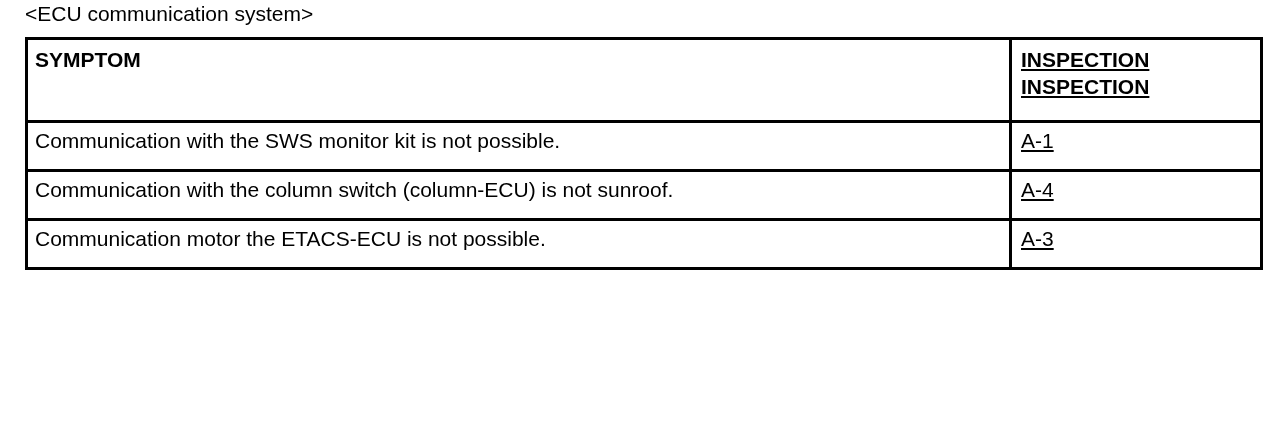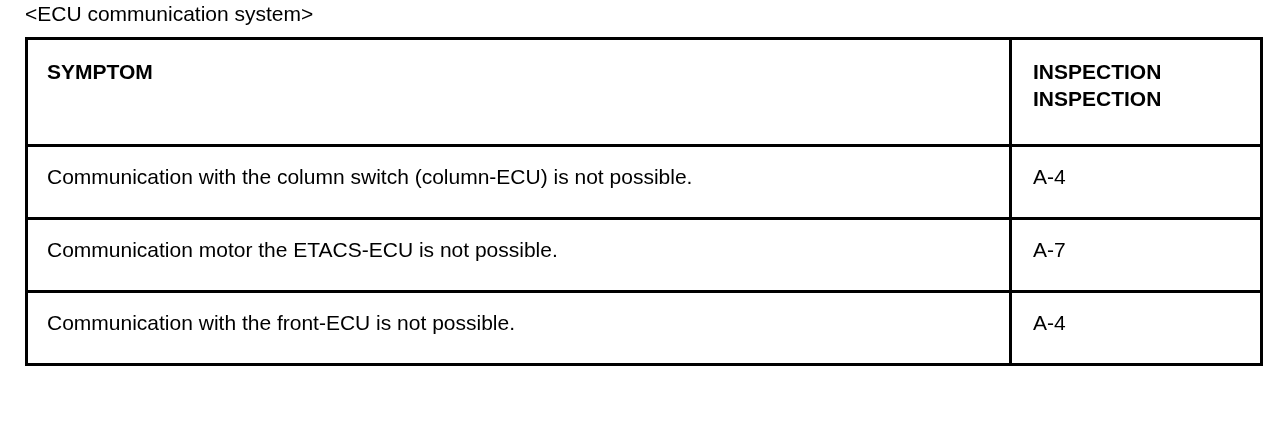--- a/index.html
+++ b/index.html
@@ -37,40 +37,40 @@
     width: 1235px;
     border-collapse: collapse;
     table-layout: fixed;
     background: #ffffff;
   }
   .dtc-table col.c-symptom { width: 984px; }
   .dtc-table col.c-proc { width: 251px; }
   .dtc-table th,
   .dtc-table td {
     border: 3px solid #000000;
-    padding: 12px;
+    padding: 0;
     vertical-align: top;
     text-align: left;
     color: #000000;
     background: #ffffff;
   }
   .cell-inner {
     padding: 4px 0 0 7px;
     font-size: 21px;
     line-height: 27px;
     font-weight: 400;
   }
   thead .cell-inner {
     font-weight: bold;
     padding-top: 6px;
   }
   .head-row th { height: 80px; }
   .body-row td { height: 46px; }
   .body-row.tall td { height: 77px; }
-  .proc .cell-inner { padding-left: 9px; }
+  .proc .cell-inner { padding-left: 9px; text-decoration: underline; }
 </style>
 </head>
 <body>
 
 <div id="page">
 
   <div class="section-title">&lt;ECU communication system&gt;</div>
 
   <table class="dtc-table">
     <colgroup>
@@ -86,38 +86,38 @@
           <div class="cell-inner">
             <div>INSPECTION</div>
             <div>INSPECTION</div>
           </div>
         </th>
       </tr>
     </thead>
     <tbody>
       <tr class="body-row">
         <td>
-          <div class="cell-inner">Communication with the column switch (column-ECU) is not possible.</div>
+          <div class="cell-inner">Communication with the SWS monitor kit is not possible.</div>
+        </td>
+        <td class="proc">
+          <div class="cell-inner">A-1</div>
+        </td>
+      </tr>
+      <tr class="body-row">
+        <td>
+          <div class="cell-inner">Communication with the column switch (column-ECU) is not sunroof.</div>
         </td>
         <td class="proc">
           <div class="cell-inner">A-4</div>
         </td>
       </tr>
       <tr class="body-row">
         <td>
           <div class="cell-inner">Communication motor the ETACS-ECU is not possible.</div>
         </td>
         <td class="proc">
-          <div class="cell-inner">A-7</div>
-        </td>
-      </tr>
-      <tr class="body-row">
-        <td>
-          <div class="cell-inner">Communication with the front-ECU is not possible.</div>
-        </td>
-        <td class="proc">
-          <div class="cell-inner">A-4</div>
+          <div class="cell-inner">A-3</div>
         </td>
       </tr>
     </tbody>
   </table>
 
 </div>
 
 </body></html>

